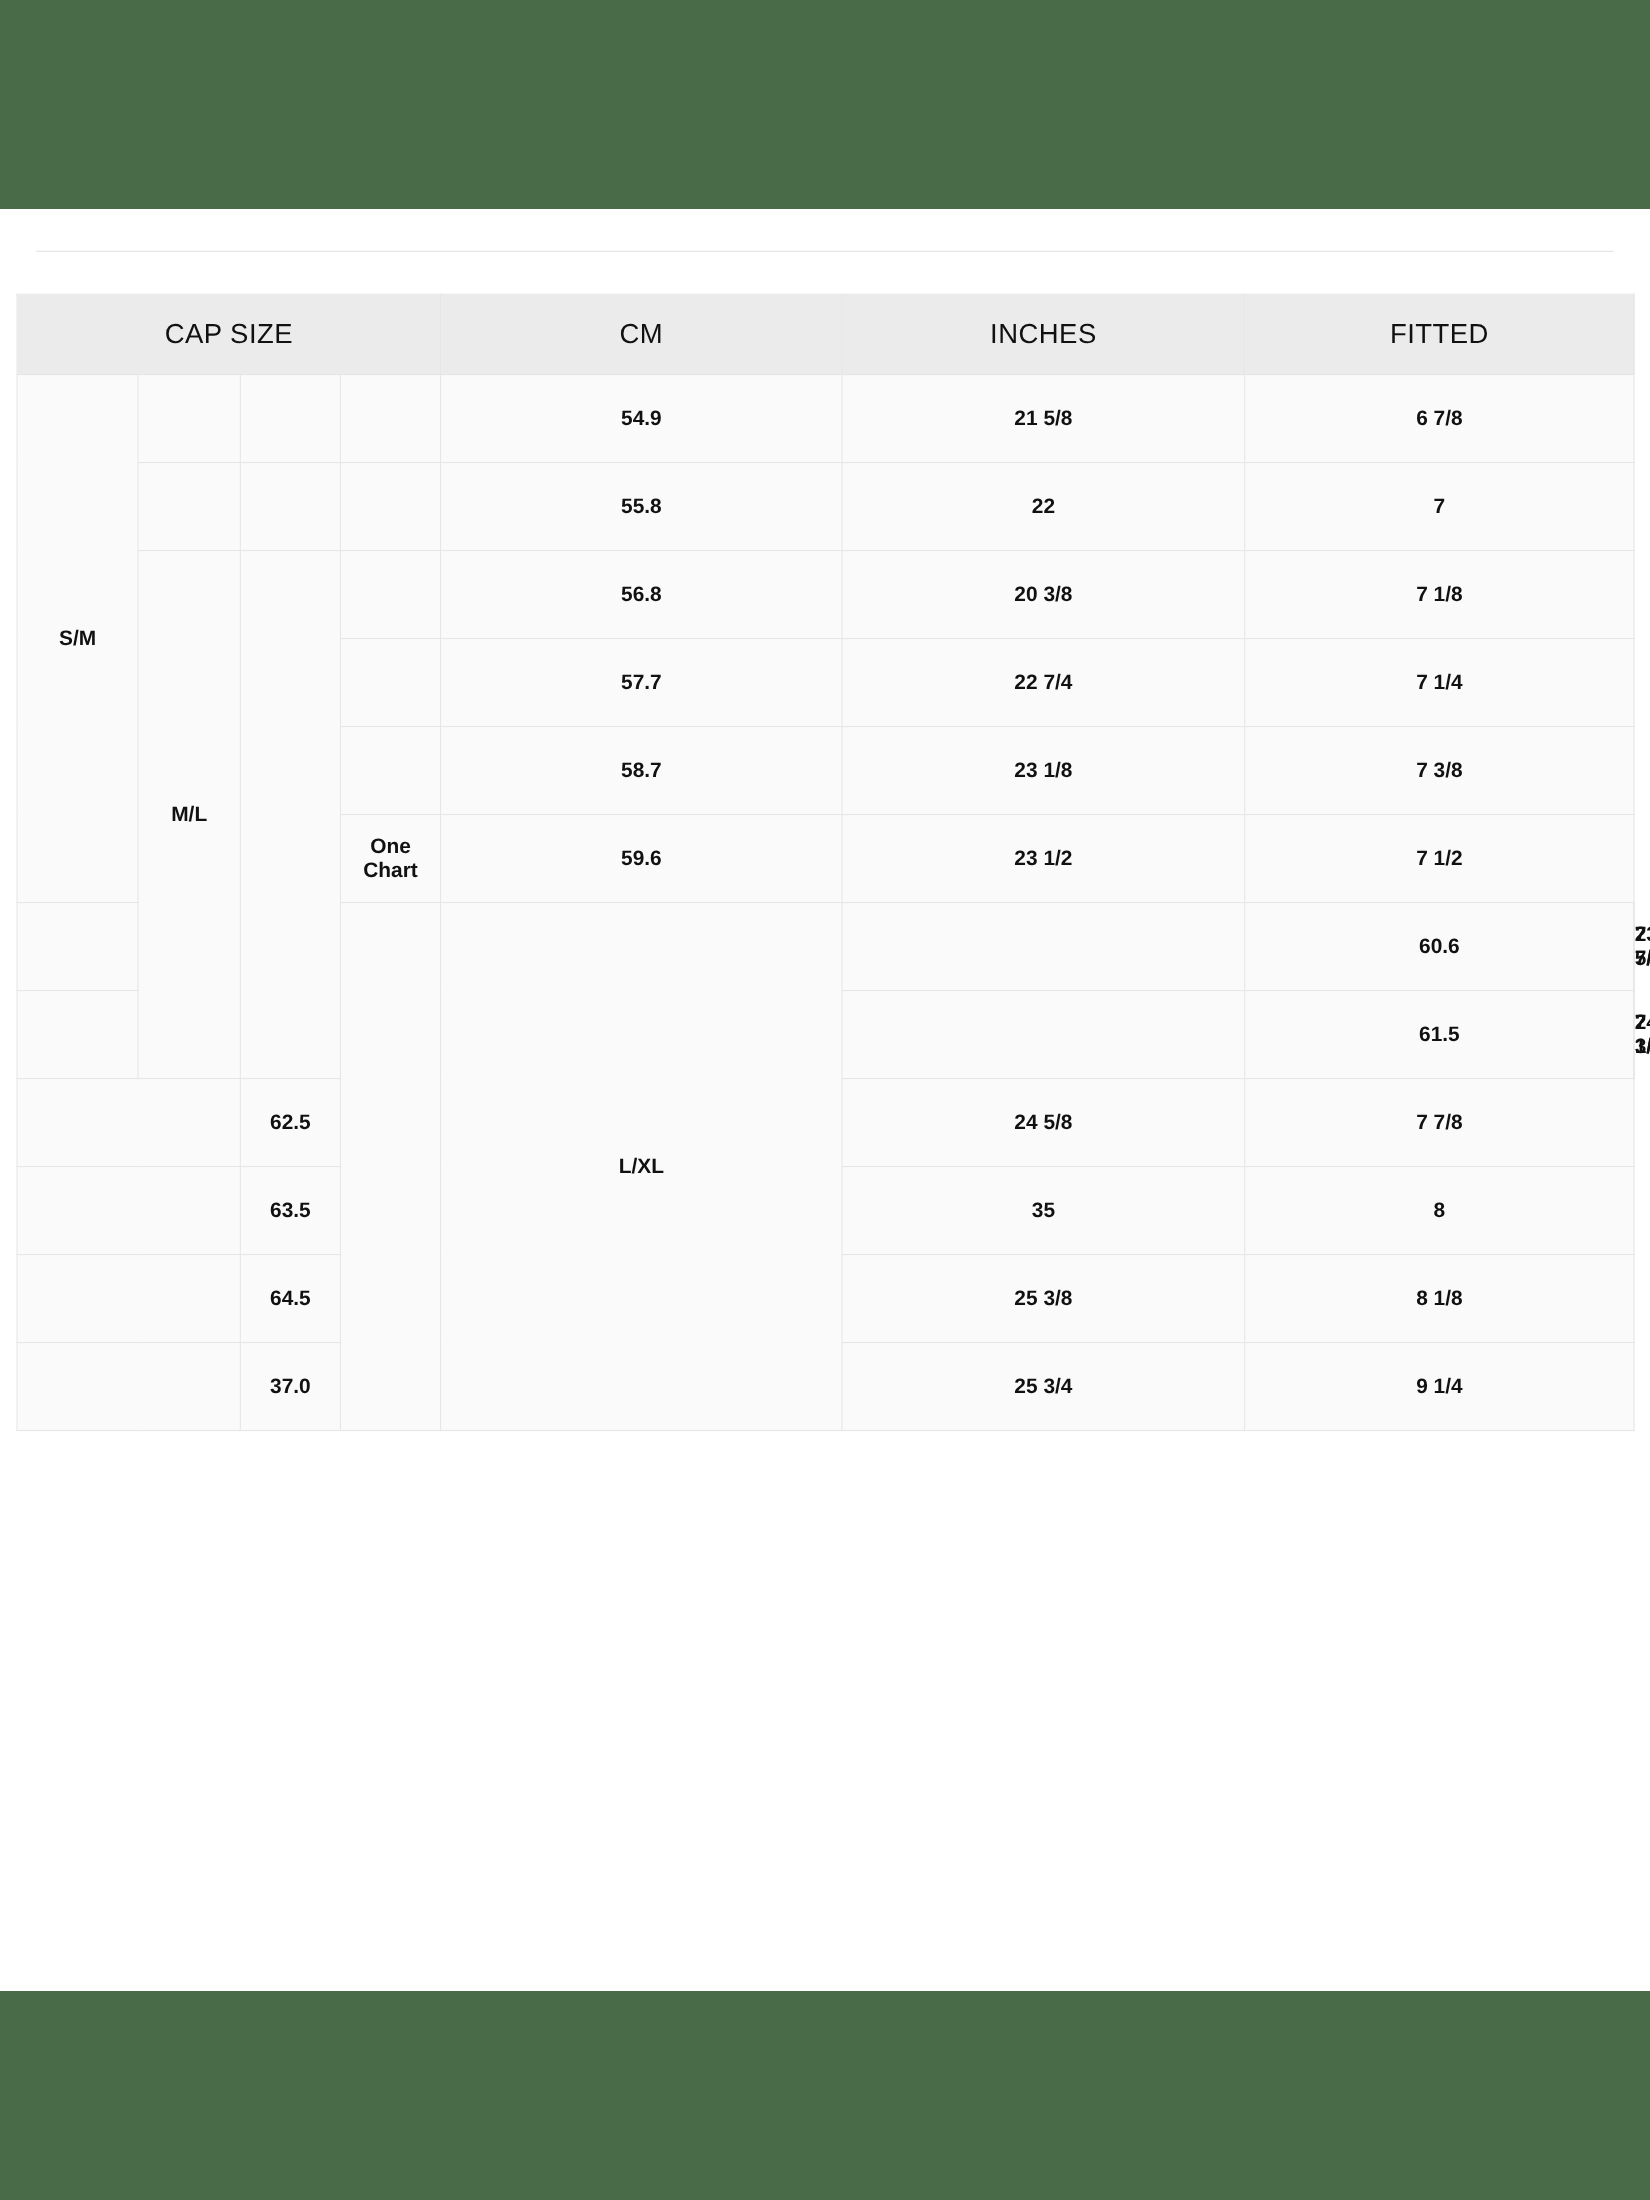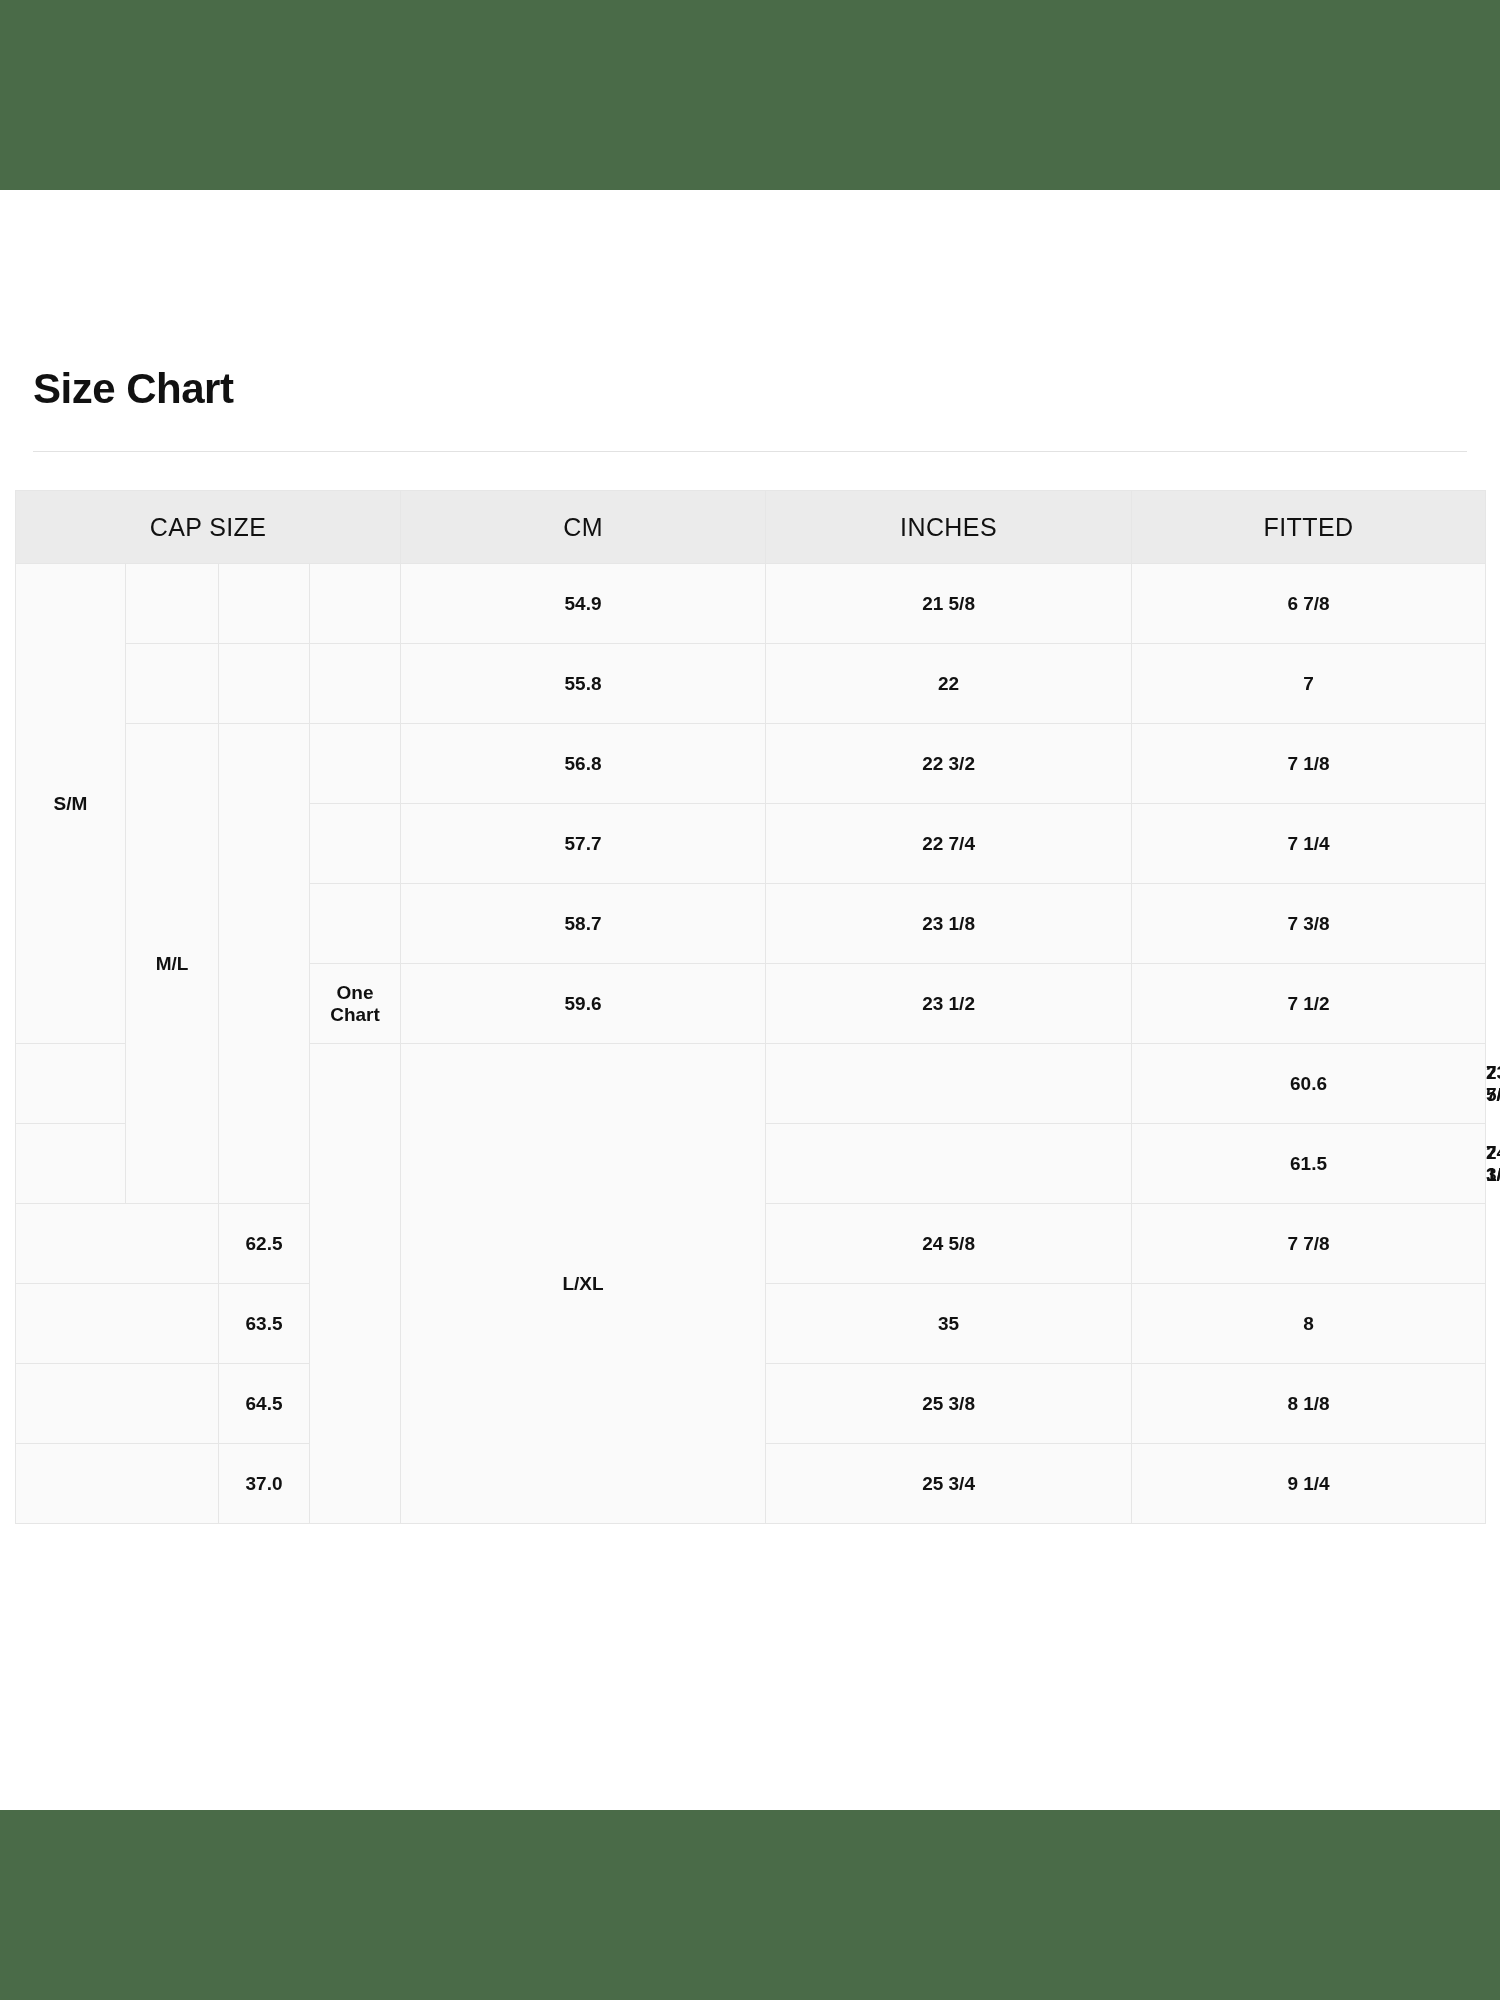--- a/index.html
+++ b/index.html
@@ -90,21 +90,20 @@
   td.blank {
     background: #fafafa;
   }
 </style>
 </head>
 <body style="background: rgb(74, 107, 72);">
 
 <div class="page">
   <div class="content">
 
-    <h1 class="title">Size Chart</h1>
 
     <div class="divider"></div>
 
 
     <table class="sizes">
       <colgroup>
         <col class="c1">
           <col class="c2">
           <col class="c3">
           <col class="c4">
@@ -139,21 +138,21 @@
           <td>55.8</td>
           <td>22</td>
           <td>7</td>
         </tr>
 
         <tr>
           <td class="shade" rowspan="6">M/L</td>
           <td class="shade" rowspan="6"></td>
           <td class="blank"></td>
           <td>56.8</td>
-          <td>22 3/2</td>
+          <td>20 3/8</td>
           <td>7 1/8</td>
         </tr>
 
         <tr>
           <td class="blank"></td>
           <td>57.7</td>
           <td>22 7/4</td>
           <td>7 1/4</td>
         </tr>
 

